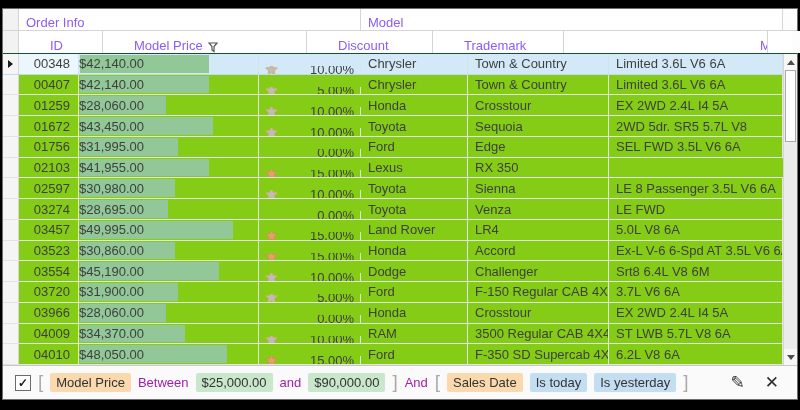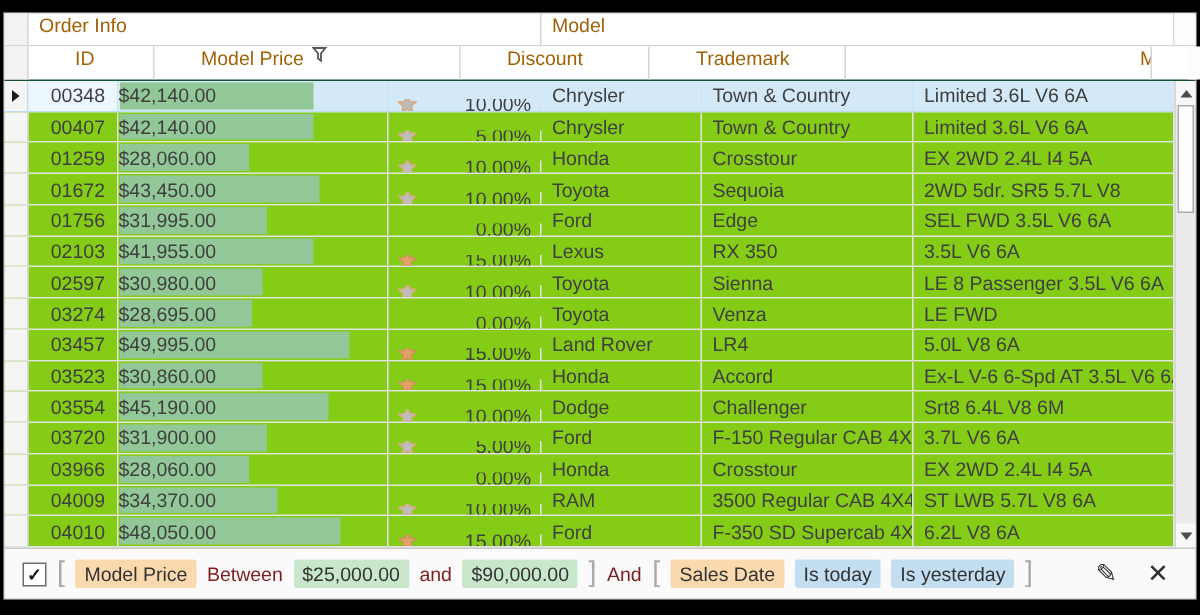--- a/index.html
+++ b/index.html
@@ -9,23 +9,23 @@
     position:absolute; left:2px; top:8px; width:796px; height:392px;
     background:#fff; border:1px solid #6e6e6e;
     display:flex; flex-direction:column; color:#404040; font-size:13px;
   }
   
   .band-row, .header-row { display:flex; flex-shrink:0; background:#fff; }
   .band-row   { height:22px; border-bottom:1px solid #d5d5d5; }
   .header-row { height:23px; border-bottom:1px solid #14532d;gap:24px; }
   .ind-head { width:16px; flex-shrink:0; background:#f2f2f2; border-right:1px solid #d5d5d5; }
   .band-cell, .head-cell {
-    display:flex; align-items:flex-start; padding:0 7px;
+    display:flex; align-items:flex-end; padding:0 7px;
     border-right:1px solid #d5d5d5; white-space:nowrap; overflow:hidden;
-    color:#a16207;
+    color:#8b5cf6;
   }
   .band-order { width:342px; flex-shrink:0; }
   .band-model { flex:1; }
   .corner { width:14px; flex-shrink:0; background:#fdfdfd; }
   .col-id    { width:60px;  flex-shrink:0; }
   .col-price { width:180px; flex-shrink:0; }
   .col-disc  { width:102px; flex-shrink:0; }
   .col-tm    { width:107px; flex-shrink:0; }
   .col-name  { width:141px; flex-shrink:0;margin-top:36px; }
   .col-mod   { flex:1; }
@@ -68,21 +68,21 @@
   .filter-panel { height:34px; flex-shrink:0; border-top:1px solid #c9c9c9; background:#fafafa;
                   display:flex; align-items:center; padding:0 12px; gap:7px; font-size:13px; color:#3b3b3b; }
   .cb { width:16px; height:16px; background:#fff; border:1px solid #6b6b6b;
         display:flex; align-items:center; justify-content:center; flex-shrink:0; }
   .cb.checked::after { content:"✓"; font-size:12px; font-weight:bold; color:#1a1a1a; line-height:1; }
   .bracket { color:#aaaaaa; font-size:19px; font-weight:400; line-height:1; padding-bottom:2px; }
   .chip { padding:2px 6px; border-radius:2px; color:#333; white-space:nowrap; }
   .chip.field { background:var(--chip-peach,#fbd9ae); }
   .chip.value { background:var(--chip-green,#c8e7cb); }
   .chip.cond  { background:var(--chip-blue,#c3ddf1); }
-  .fp-word { color:#7f1d1d; }
+  .fp-word { color:#a21caf; }
   .fp-right { margin-left:auto; display:flex; align-items:center; gap:20px; padding-right:6px; }
   .fp-icon { font-size:17px; color:#2f2f2f; line-height:1; cursor:default; }
 </style>
 </head>
 <body>
 
 <div class="window">
 
   <div class="band-row">
     <div class="ind-head"></div>
@@ -218,21 +218,20 @@
       <span class="val">$41,955.00</span>
     </div>
     <div class="cell c-disc">
       <svg class="star orange" width="13" height="13" viewBox="0 0 13 13">
         <polygon points="6.5,0.8 8.2,4.6 12.3,5 9.2,7.8 10.1,11.9 6.5,9.8 2.9,11.9 3.8,7.8 0.7,5 4.8,4.6"></polygon>
       </svg>
       <span class="val">15.00%</span>
     </div>
     <div class="cell c-tm">Lexus</div>
     <div class="cell c-name">RX 350</div>
-    <div class="cell c-mod">3.5L V6 6A</div>
   </div>
         <div class="row">
     <div class="c-ind"></div>
     <div class="cell c-id">02597</div>
     <div class="cell c-price">
       <div class="bar" style="width: 53.12%;"></div>
       <span class="val">$30,980.00</span>
     </div>
     <div class="cell c-disc">
       <svg class="star" width="13" height="13" viewBox="0 0 13 13">

